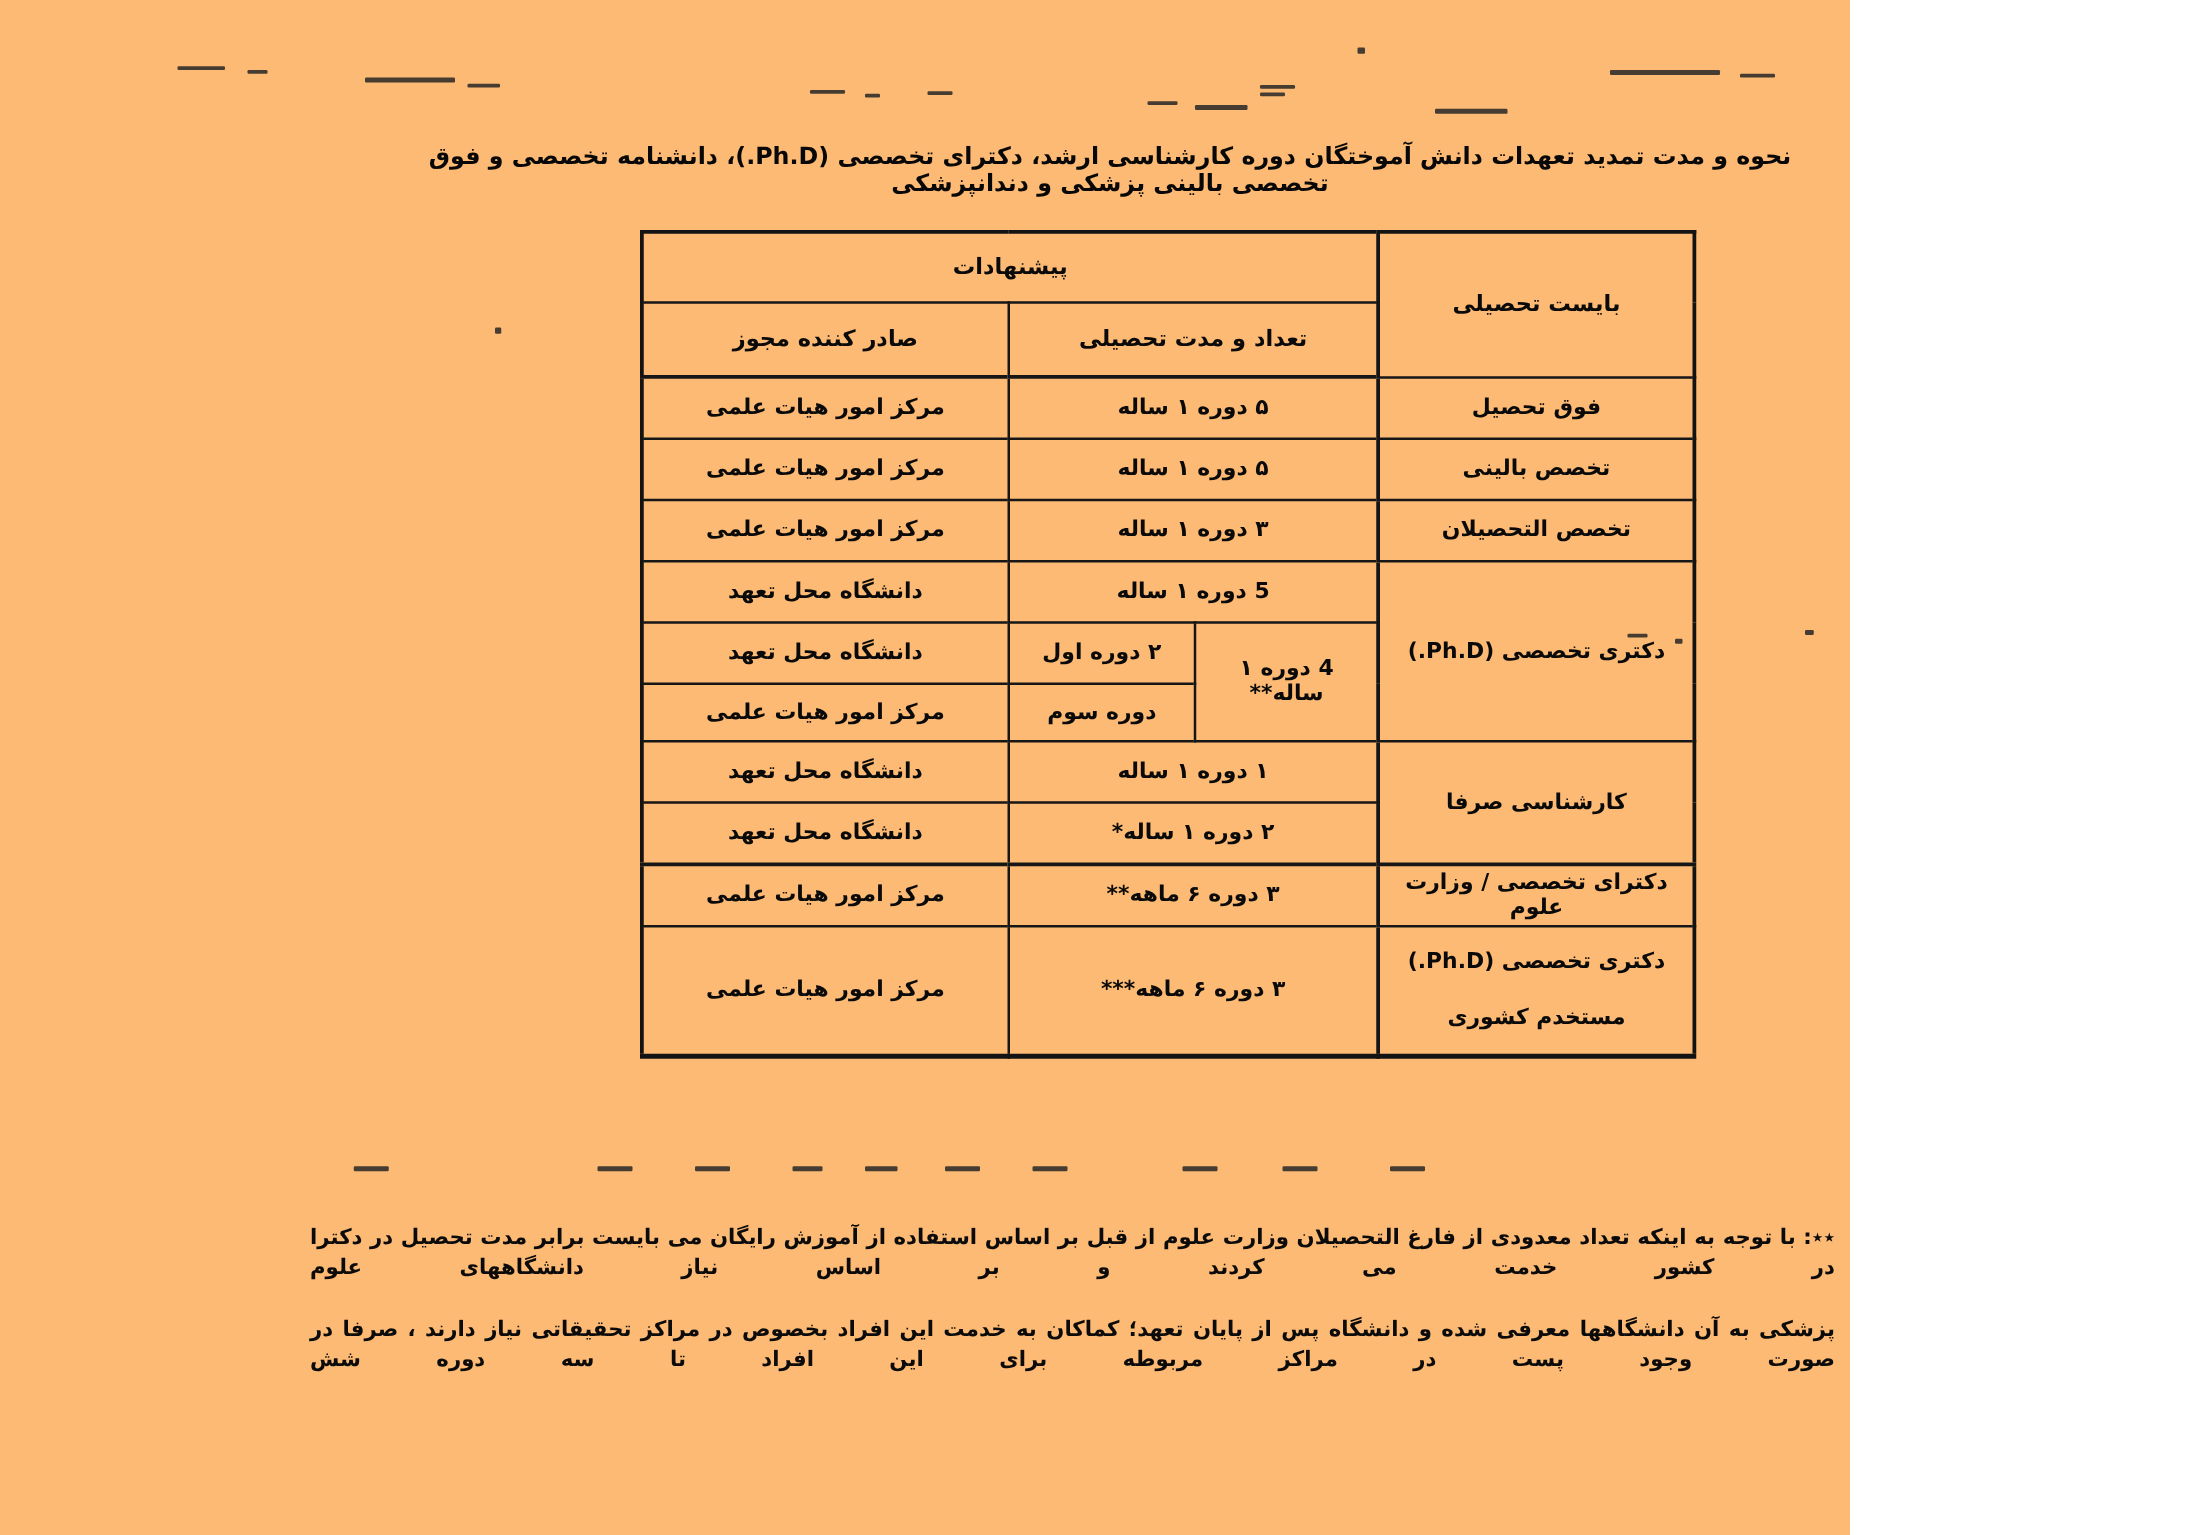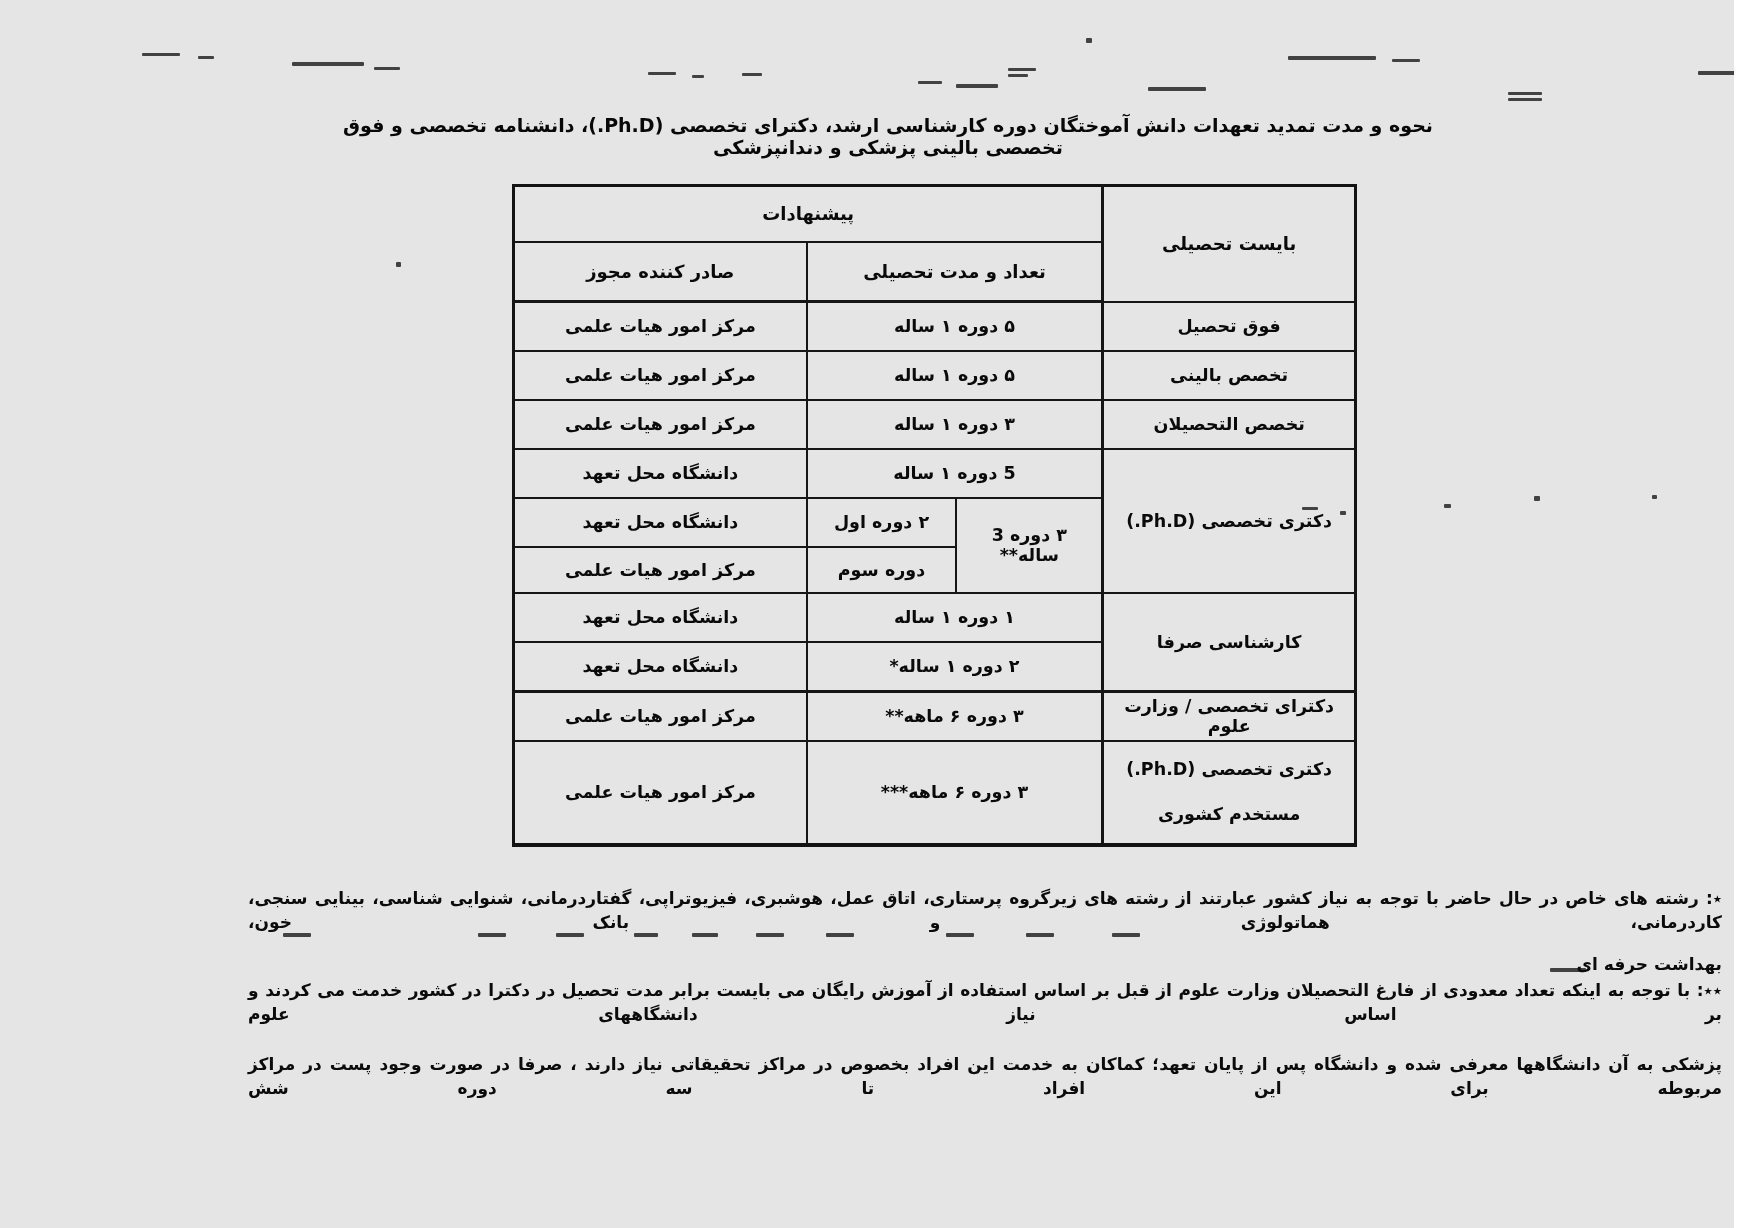--- a/index.html
+++ b/index.html
@@ -1,20 +1,20 @@
 <!DOCTYPE html>
 <html lang="fa"><head>
 <meta charset="utf-8">
 <style>
   html,body{margin:0;padding:0;}
   body{background:#ffffff;}
   .page{
     position:relative;
-    width:1734px;height:1228px;
-    background:#e5e5e5;
+    width:1480px;height:1228px;
+    background:#fdba74;
     font-family:"DejaVu Sans", sans-serif;
     color:#0a0a0a;
     overflow:hidden;
   }
   .doc-title{
     position:absolute;
     top:114px;left:336px;width:1104px;
     direction:rtl;
     text-align:center;
     font-size:19px;
@@ -155,21 +155,21 @@
         <td colspan="2">۳ دوره ۱ ساله</td>
         <td>مرکز امور هیات علمی</td>
       </tr>
 
       <tr class="rh49">
         <td class="lvl" rowspan="3">دکتری تخصصی (Ph.D.)</td>
         <td colspan="2">5 دوره ۱ ساله</td>
         <td>دانشگاه محل تعهد</td>
       </tr>
       <tr class="rh49">
-        <td rowspan="2">۳ دوره 3 ساله**</td>
+        <td rowspan="2">4 دوره ۱ ساله**</td>
         <td>۲ دوره اول</td>
         <td>دانشگاه محل تعهد</td>
       </tr>
       <tr class="rh46">
         <td>دوره سوم</td>
         <td>مرکز امور هیات علمی</td>
       </tr>
 
       <tr class="rh49">
         <td class="lvl" rowspan="2">کارشناسی صرفا</td>
@@ -190,23 +190,19 @@
         <td class="lvl lvl-two-line">
           <div class="l1">دکتری تخصصی (Ph.D.)</div>
           <div class="l2">مستخدم کشوری</div>
         </td>
         <td colspan="2">۳ دوره ۶ ماهه***</td>
         <td>مرکز امور هیات علمی</td>
       </tr>
     </tbody>
   </table>
 
-  <div class="footnote fn1">
-    <div class="fn-line">٭: رشته های خاص در حال حاضر با توجه به نیاز کشور عبارتند از رشته های زیرگروه پرستاری، اتاق عمل، هوشبری، فیزیوتراپی، گفتاردرمانی، شنوایی شناسی، بینایی سنجی، کاردرمانی، هماتولوژی و بانک خون،</div>
-    <div class="fn-line short">بهداشت حرفه ای</div>
-  </div>
 
   <div class="footnote fn2">
     <div class="fn-line">٭٭: با توجه به اینکه تعداد معدودی از فارغ التحصیلان وزارت علوم از قبل بر اساس استفاده از آموزش رایگان می بایست برابر مدت تحصیل در دکترا در کشور خدمت می کردند و بر اساس نیاز دانشگاههای علوم</div>
     <div class="fn-line">پزشکی به آن دانشگاهها معرفی شده و دانشگاه پس از پایان تعهد؛ کماکان به خدمت این افراد بخصوص در مراکز تحقیقاتی نیاز دارند ، صرفا در صورت وجود پست در مراکز مربوطه برای این افراد تا سه دوره شش</div>
   </div>
 
 </div>
 
 </body></html>

